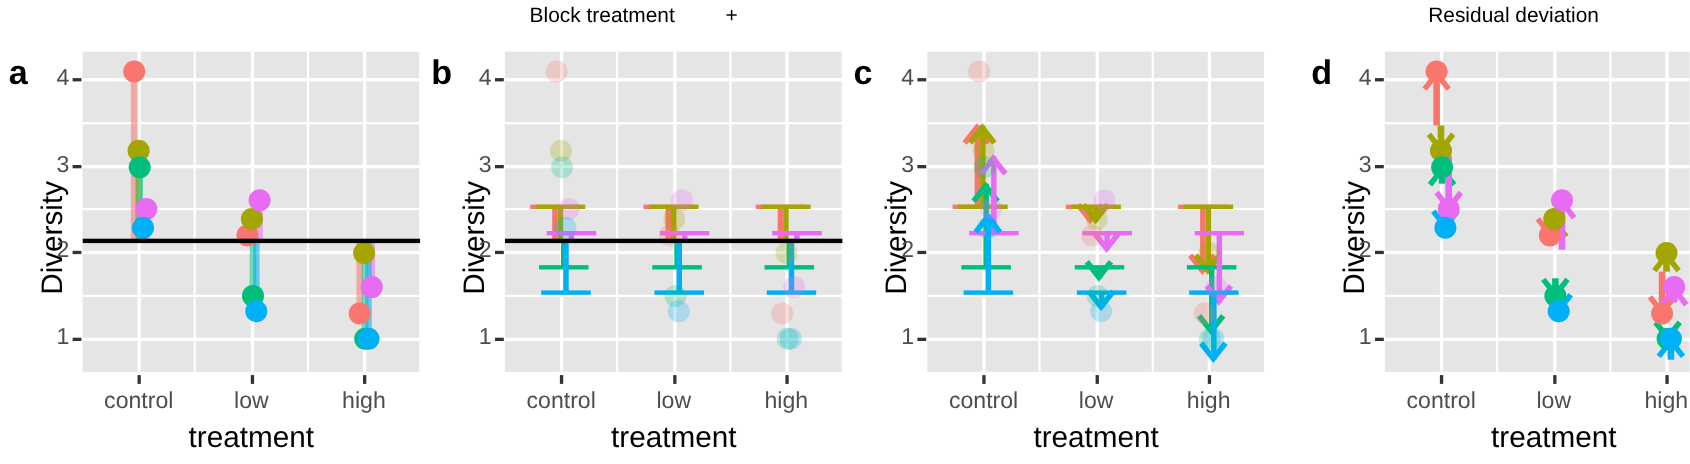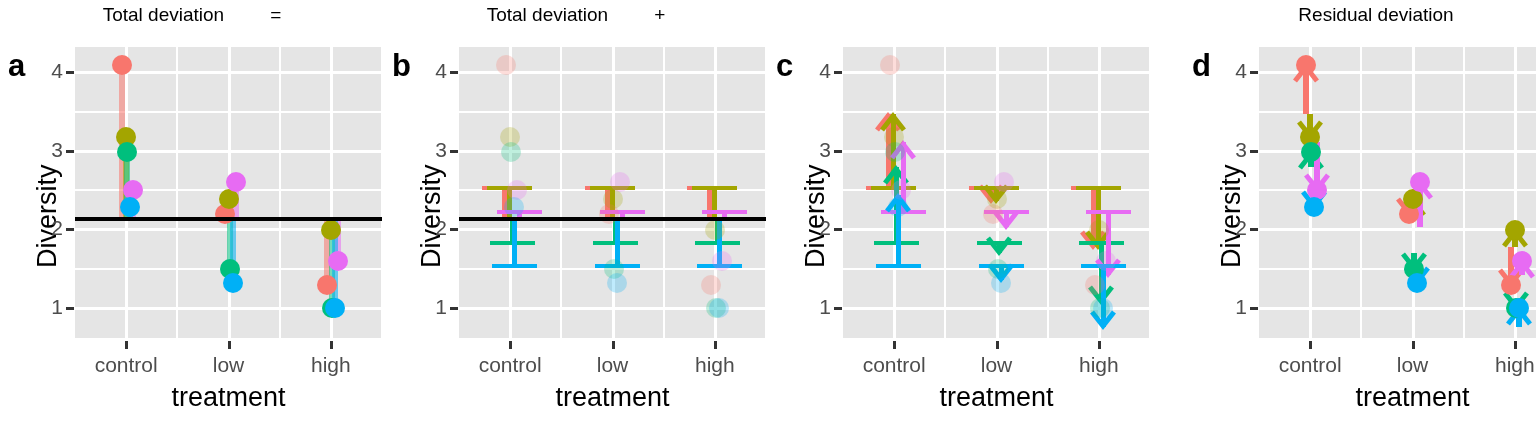--- a/index.html
+++ b/index.html
@@ -57,21 +57,20 @@
   .bracket-cap{position:absolute;height:4px;z-index:5;}
   .arrow-shaft{position:absolute;z-index:5;}
   .arrow-head{position:absolute;z-index:5;}
   .arrow-head svg{display:block;overflow:visible;}
 </style>
 </head>
 <body>
 
 <div class="figure" id="figure-root">
     <div class="panel-block" style="left: 0px; width: 384px;">
-      <div class="col-title"><span>Total deviation</span><span class="op">=</span></div>
       <div class="panel-letter" style="left: 8px; top: 50px;">a</div>
       <div class="ylab" style="left: 32px; top: 267.5px;">Diversity</div>
       <div class="ytick-label" style="left: 35px; top: 294.802px; width: 28px;">1</div>
       <div class="ytick-mark" style="left: 66px; top: 306.802px;"></div>
       <div class="ytick-label" style="left: 35px; top: 216.365px; width: 28px;">2</div>
       <div class="ytick-mark" style="left: 66px; top: 228.365px;"></div>
       <div class="ytick-label" style="left: 35px; top: 137.929px; width: 28px;">3</div>
       <div class="ytick-mark" style="left: 66px; top: 149.929px;"></div>
       <div class="ytick-label" style="left: 35px; top: 59.4919px; width: 28px;">4</div>
       <div class="ytick-mark" style="left: 66px; top: 71.4919px;"></div>
@@ -123,21 +122,21 @@
       </div>
       <div class="xtick-mark" style="left: 125.167px; top: 341px;"></div>
       <div class="xtick-label" style="left: 66.1667px; top: 353px; width: 120px;">control</div>
       <div class="xtick-mark" style="left: 227.5px; top: 341px;"></div>
       <div class="xtick-label" style="left: 168.5px; top: 353px; width: 120px;">low</div>
       <div class="xtick-mark" style="left: 329.833px; top: 341px;"></div>
       <div class="xtick-label" style="left: 270.833px; top: 353px; width: 120px;">high</div>
       <div class="xlab" style="left: 75px; width: 307px; top: 382px;">treatment</div>
     </div>
     <div class="panel-block" style="left: 384px; width: 384px;">
-      <div class="col-title"><span>Total deviation</span><span class="op">+</span></div>
+      <div class="col-title"><span>Block treatment</span><span class="op">+</span></div>
       <div class="panel-letter" style="left: 8px; top: 50px;">b</div>
       <div class="ylab" style="left: 32px; top: 267.5px;">Diversity</div>
       <div class="ytick-label" style="left: 35px; top: 294.802px; width: 28px;">1</div>
       <div class="ytick-mark" style="left: 66px; top: 306.802px;"></div>
       <div class="ytick-label" style="left: 35px; top: 216.365px; width: 28px;">2</div>
       <div class="ytick-mark" style="left: 66px; top: 228.365px;"></div>
       <div class="ytick-label" style="left: 35px; top: 137.929px; width: 28px;">3</div>
       <div class="ytick-mark" style="left: 66px; top: 149.929px;"></div>
       <div class="ytick-label" style="left: 35px; top: 59.4919px; width: 28px;">4</div>
       <div class="ytick-mark" style="left: 66px; top: 71.4919px;"></div>

